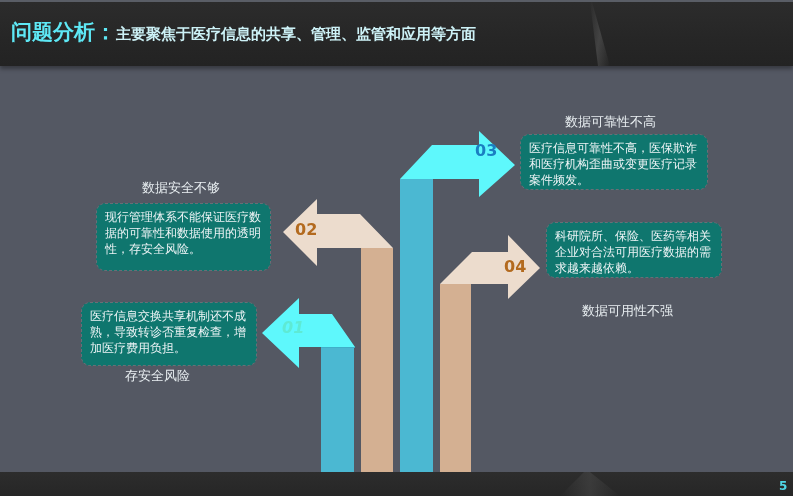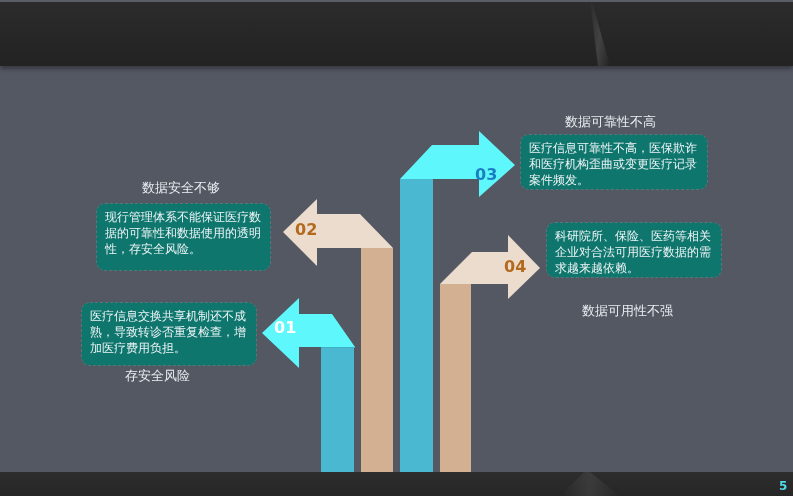--- a/index.html
+++ b/index.html
@@ -66,47 +66,50 @@
     }
     .caption {
       position: absolute; color: #e8eef1; font-size: 13px; white-space: nowrap;
     }
   </style>
 </head>
 <body>
 
 <div class="header">
   <div class="header-fold2"></div>
+  <div class="title">
+    <span class="lead">问题分析：</span><span class="rest">主要聚焦于医疗信息的共享、管理、监管和应用等方面</span>
+  </div>
 </div>
 
 <div class="bar bar-1"></div>
 <div class="bar bar-2"></div>
 <div class="bar bar-3"></div>
 <div class="bar bar-4"></div>
 
 <div class="arrow" style="left:262px; top:298px;">
   <svg width="94" height="82" viewBox="0 0 94 82">
     <polygon points="0,35 37,0 37,16 70,16 93,49 37,49 37,70" fill="#5ef8fc"></polygon>
     <polygon points="59,49 93,49 93,50 59,50" fill="#3fb0c8"></polygon>
   </svg>
-  <span class="arrow-num" style="left:12px; top:20px; color:#ffffff;">01</span>
+  <span class="arrow-num" style="left:20px; top:20px; color:#5eead4;font-style:italic;">01</span>
 </div>
 
 <div class="arrow" style="left:283px; top:199px;">
   <svg width="112" height="82" viewBox="0 0 112 82">
     <polygon points="0,33 34,0 34,15 77,15 110,49 34,49 34,67" fill="#ecdccd"></polygon>
   </svg>
   <span class="arrow-num" style="left:12px; top:21px; color:#b36a1e;">02</span>
 </div>
 
 <div class="arrow" style="left:400px; top:131px;">
   <svg width="116" height="66" viewBox="0 0 116 66">
     <polygon points="0,48 32,14 79,14 79,0 115,34 79,66 79,48" fill="#5ef8fc"></polygon>
   </svg>
-  <span class="arrow-num" style="left:75px; top:34px; color:#1a7fc2;">03</span>
+  <span class="arrow-num" style="left:75px; top:10px; color:#1a7fc2;">03</span>
 </div>
 
 <div class="arrow" style="left:440px; top:235px;">
   <svg width="100" height="66" viewBox="0 0 100 66">
     <polygon points="0,49 32,17 68,17 68,0 100,33 68,64 68,49" fill="#ecdccd"></polygon>
   </svg>
   <span class="arrow-num" style="left:64px; top:22px; color:#b36a1e;">04</span>
 </div>
 
 <div class="caption" style="left:142px; top:179px;">数据安全不够</div>

